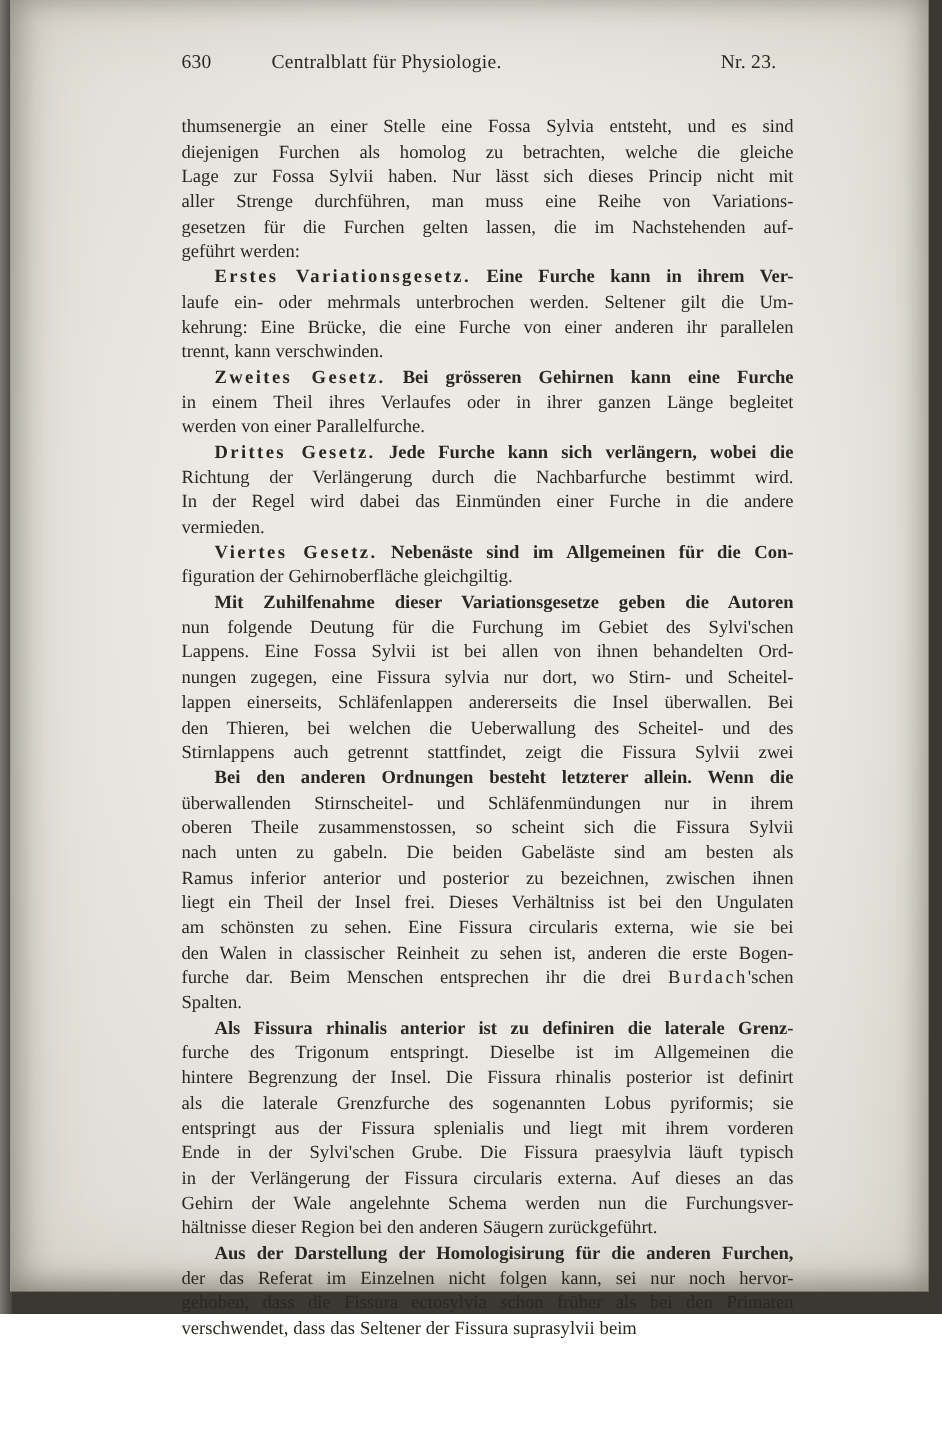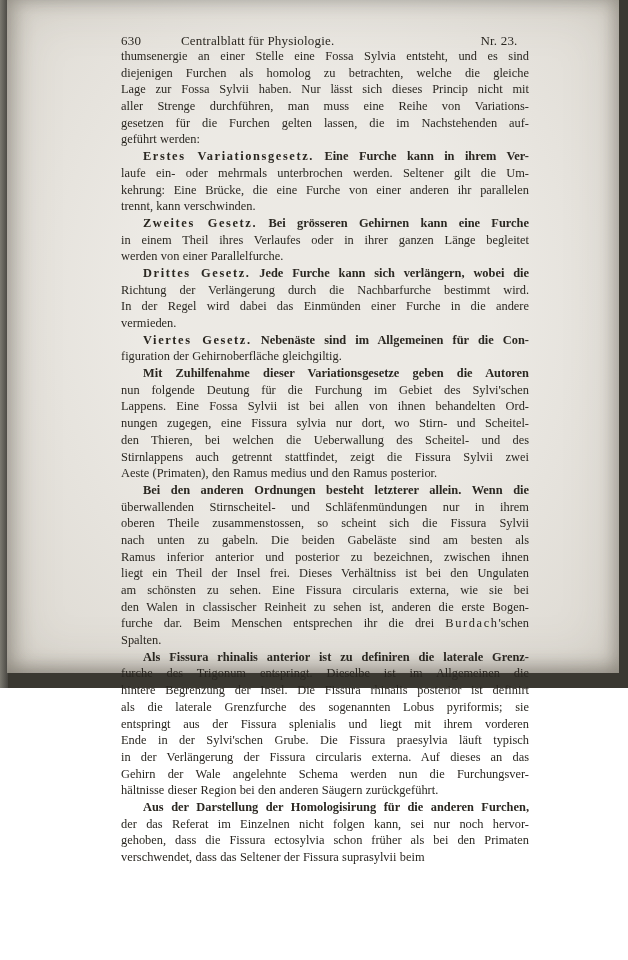--- a/index.html
+++ b/index.html
@@ -1,20 +1,20 @@
 <!DOCTYPE html>
 <html style="--paper: #e9e6e0; --ink: #2a2721;"><head>
 <meta charset="utf-8">
 <style>
   * { margin:0; padding:0; box-sizing:border-box; }
   html,body { width:628px; height:960px; overflow:hidden; }
   body { font-family:"Liberation Serif","DejaVu Serif",serif; }
 
   .scan {
-    position:relative; width:628px; height:688px;
+    position:relative; width:628px; height:876px;
     background:#3a3831;
   }
   .scan::before { 
     content:""; position:absolute; left:0; top:0; bottom:0; width:8px;
     background:linear-gradient(to right,#7b7970,#474540);
   }
   .paper {
     position:absolute; left:7px; top:0; right:9px; bottom:15px;
     background:var(--paper,#e9e6e0);
     box-shadow:
@@ -32,21 +32,21 @@
   .page-header {
     position:absolute; left:114px; right:90px; top:33px;
     display:flex; justify-content:space-between; align-items:baseline;
     font-size:13px; color:var(--ink,#2a2721); letter-spacing:.2px;
   }
   .page-header .pagenum { min-width:60px; }
   .page-header .issue { min-width:60px; text-align:center; }
   .page-header .jtitle { flex:1; text-align:left; }
 
   .body-text {
-    position:absolute; left:114px; right:90px; top:48px;
+    position:absolute; left:114px; right:90px; top:76px;
     color:var(--ink,#2a2721);
     font-size:12.4px; line-height:16.7px;
   }
   .paragraph { }
   .line {
     text-align:justify; text-align-last:justify;
     max-height:16.7px; overflow:hidden;
     word-spacing:.2px;
   }
   .line.last { text-align-last:left; }
@@ -94,23 +94,23 @@
         </div>
         <div class="paragraph">
           <div class="line indent"><span class="spaced">Viertes Gesetz.</span> Nebenäste sind im Allgemeinen für die Con-</div>
           <div class="line last">figuration der Gehirnoberfläche gleichgiltig.</div>
         </div>
         <div class="paragraph">
           <div class="line indent">Mit Zuhilfenahme dieser Variationsgesetze geben die Autoren</div>
           <div class="line">nun folgende Deutung für die Furchung im Gebiet des Sylvi'schen</div>
           <div class="line">Lappens. Eine Fossa Sylvii ist bei allen von ihnen behandelten Ord-</div>
           <div class="line">nungen zugegen, eine Fissura sylvia nur dort, wo Stirn- und Scheitel-</div>
+          <div class="line">lappen einerseits, Schläfenlappen andererseits die Insel überwallen. Bei</div>
           <div class="line">den Thieren, bei welchen die Ueberwallung des Scheitel- und des</div>
           <div class="line">Stirnlappens auch getrennt stattfindet, zeigt die Fissura Sylvii zwei</div>
-          <div class="line last">Aeste (Primaten), den Ramus medius und den Ramus posterior.</div>
         </div>
         <div class="paragraph">
           <div class="line indent">Bei den anderen Ordnungen besteht letzterer allein. Wenn die</div>
           <div class="line">überwallenden Stirnscheitel- und Schläfenmündungen nur in ihrem</div>
           <div class="line">oberen Theile zusammenstossen, so scheint sich die Fissura Sylvii</div>
           <div class="line">nach unten zu gabeln. Die beiden Gabeläste sind am besten als</div>
           <div class="line">Ramus inferior anterior und posterior zu bezeichnen, zwischen ihnen</div>
           <div class="line">liegt ein Theil der Insel frei. Dieses Verhältniss ist bei den Ungulaten</div>
           <div class="line">am schönsten zu sehen. Eine Fissura circularis externa, wie sie bei</div>
           <div class="line">den Walen in classischer Reinheit zu sehen ist, anderen die erste Bogen-</div>

